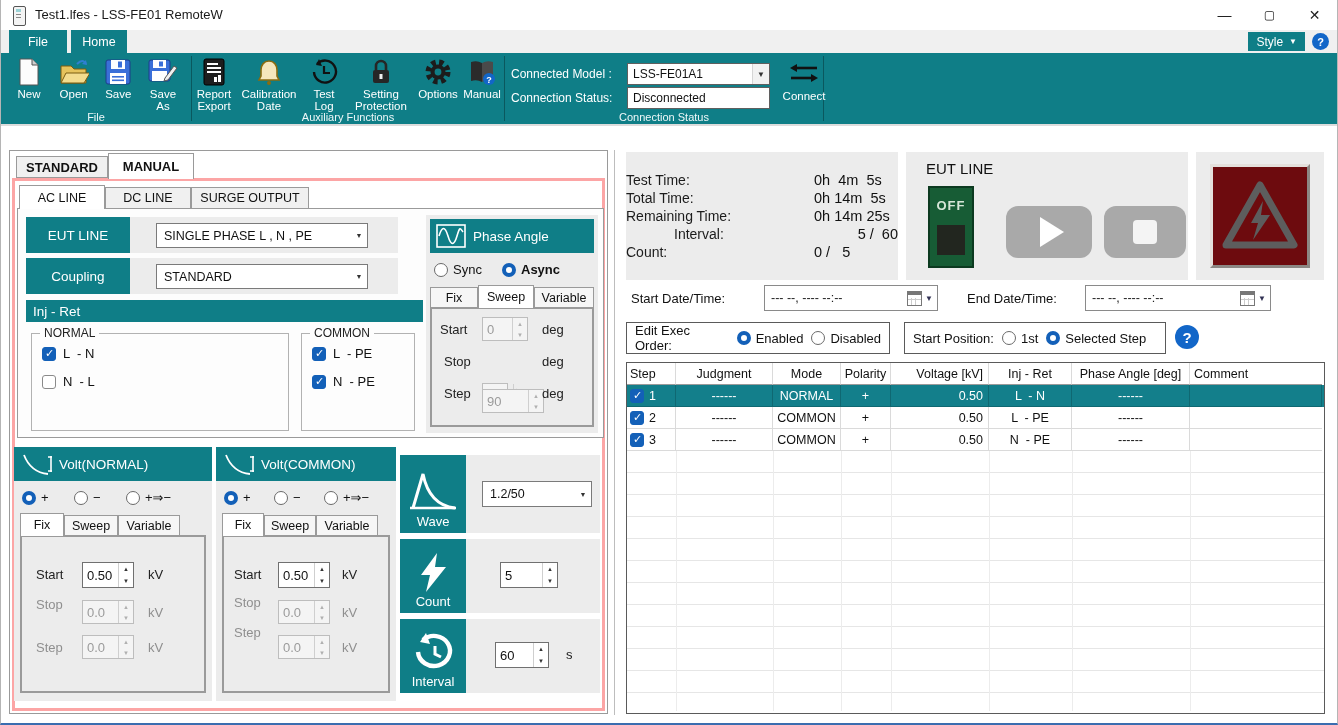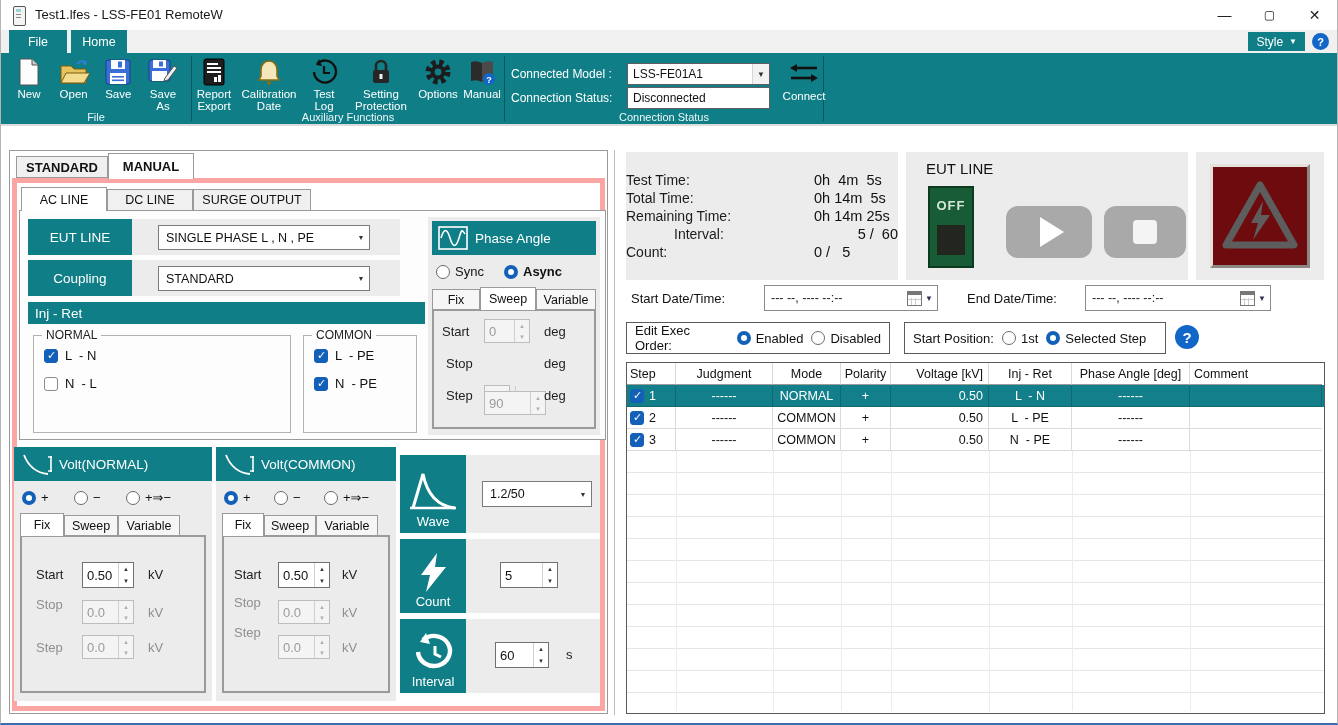--- a/index.html
+++ b/index.html
@@ -269,21 +269,21 @@
       <div class="rglabel">Connection Status</div>
     </div>
     <div class="rsep"></div>
   </div>
   <div class="abs" style="left:0;top:124px;width:100%;height:2px;background:#dcdcdc;"></div>
 
   <div class="abs" style="left:8px;top:150px;width:599px;height:564px;border:1px solid #9a9a9a;background:#fff;">
 
     <div class="wtab" style="left:6px;top:5px;width:92px;height:22px;font-weight:bold;font-size:13px;">STANDARD</div>
     <div class="wtab active" style="left:98px;top:2px;width:86px;height:26px;font-weight:bold;font-size:13px;">MANUAL</div>
-    <div class="abs" style="left:2px;top:27px;width:593px;height:533px;border:5px solid #fca5a5;background:#fff;">
+    <div class="abs" style="left:2px;top:27px;width:593px;height:533px;border:3px solid #fca5a5;background:#fff;">
 
       <div class="wtab active" style="left:4px;top:4px;width:86px;height:24px;">AC LINE</div>
       <div class="wtab" style="left:90px;top:6px;width:86px;height:22px;">DC LINE</div>
       <div class="wtab" style="left:176px;top:6px;width:118px;height:22px;">SURGE OUTPUT</div>
       <div class="abs" style="left:2px;top:27px;width:587px;height:230px;border:1px solid #9a9a9a;background:#fdfdfd;">
 
         <div class="abs" style="left:8px;top:8px;width:372px;height:36px;background:#ececec;">
           <div class="abs teal" style="left:0;top:0;width:104px;height:36px;display:flex;align-items:center;justify-content:center;font-size:13.5px;">EUT LINE</div>
           <div class="combo abs" style="left:130px;top:6px;width:212px;height:25px;">
             <span>SINGLE PHASE L , N , PE</span>

